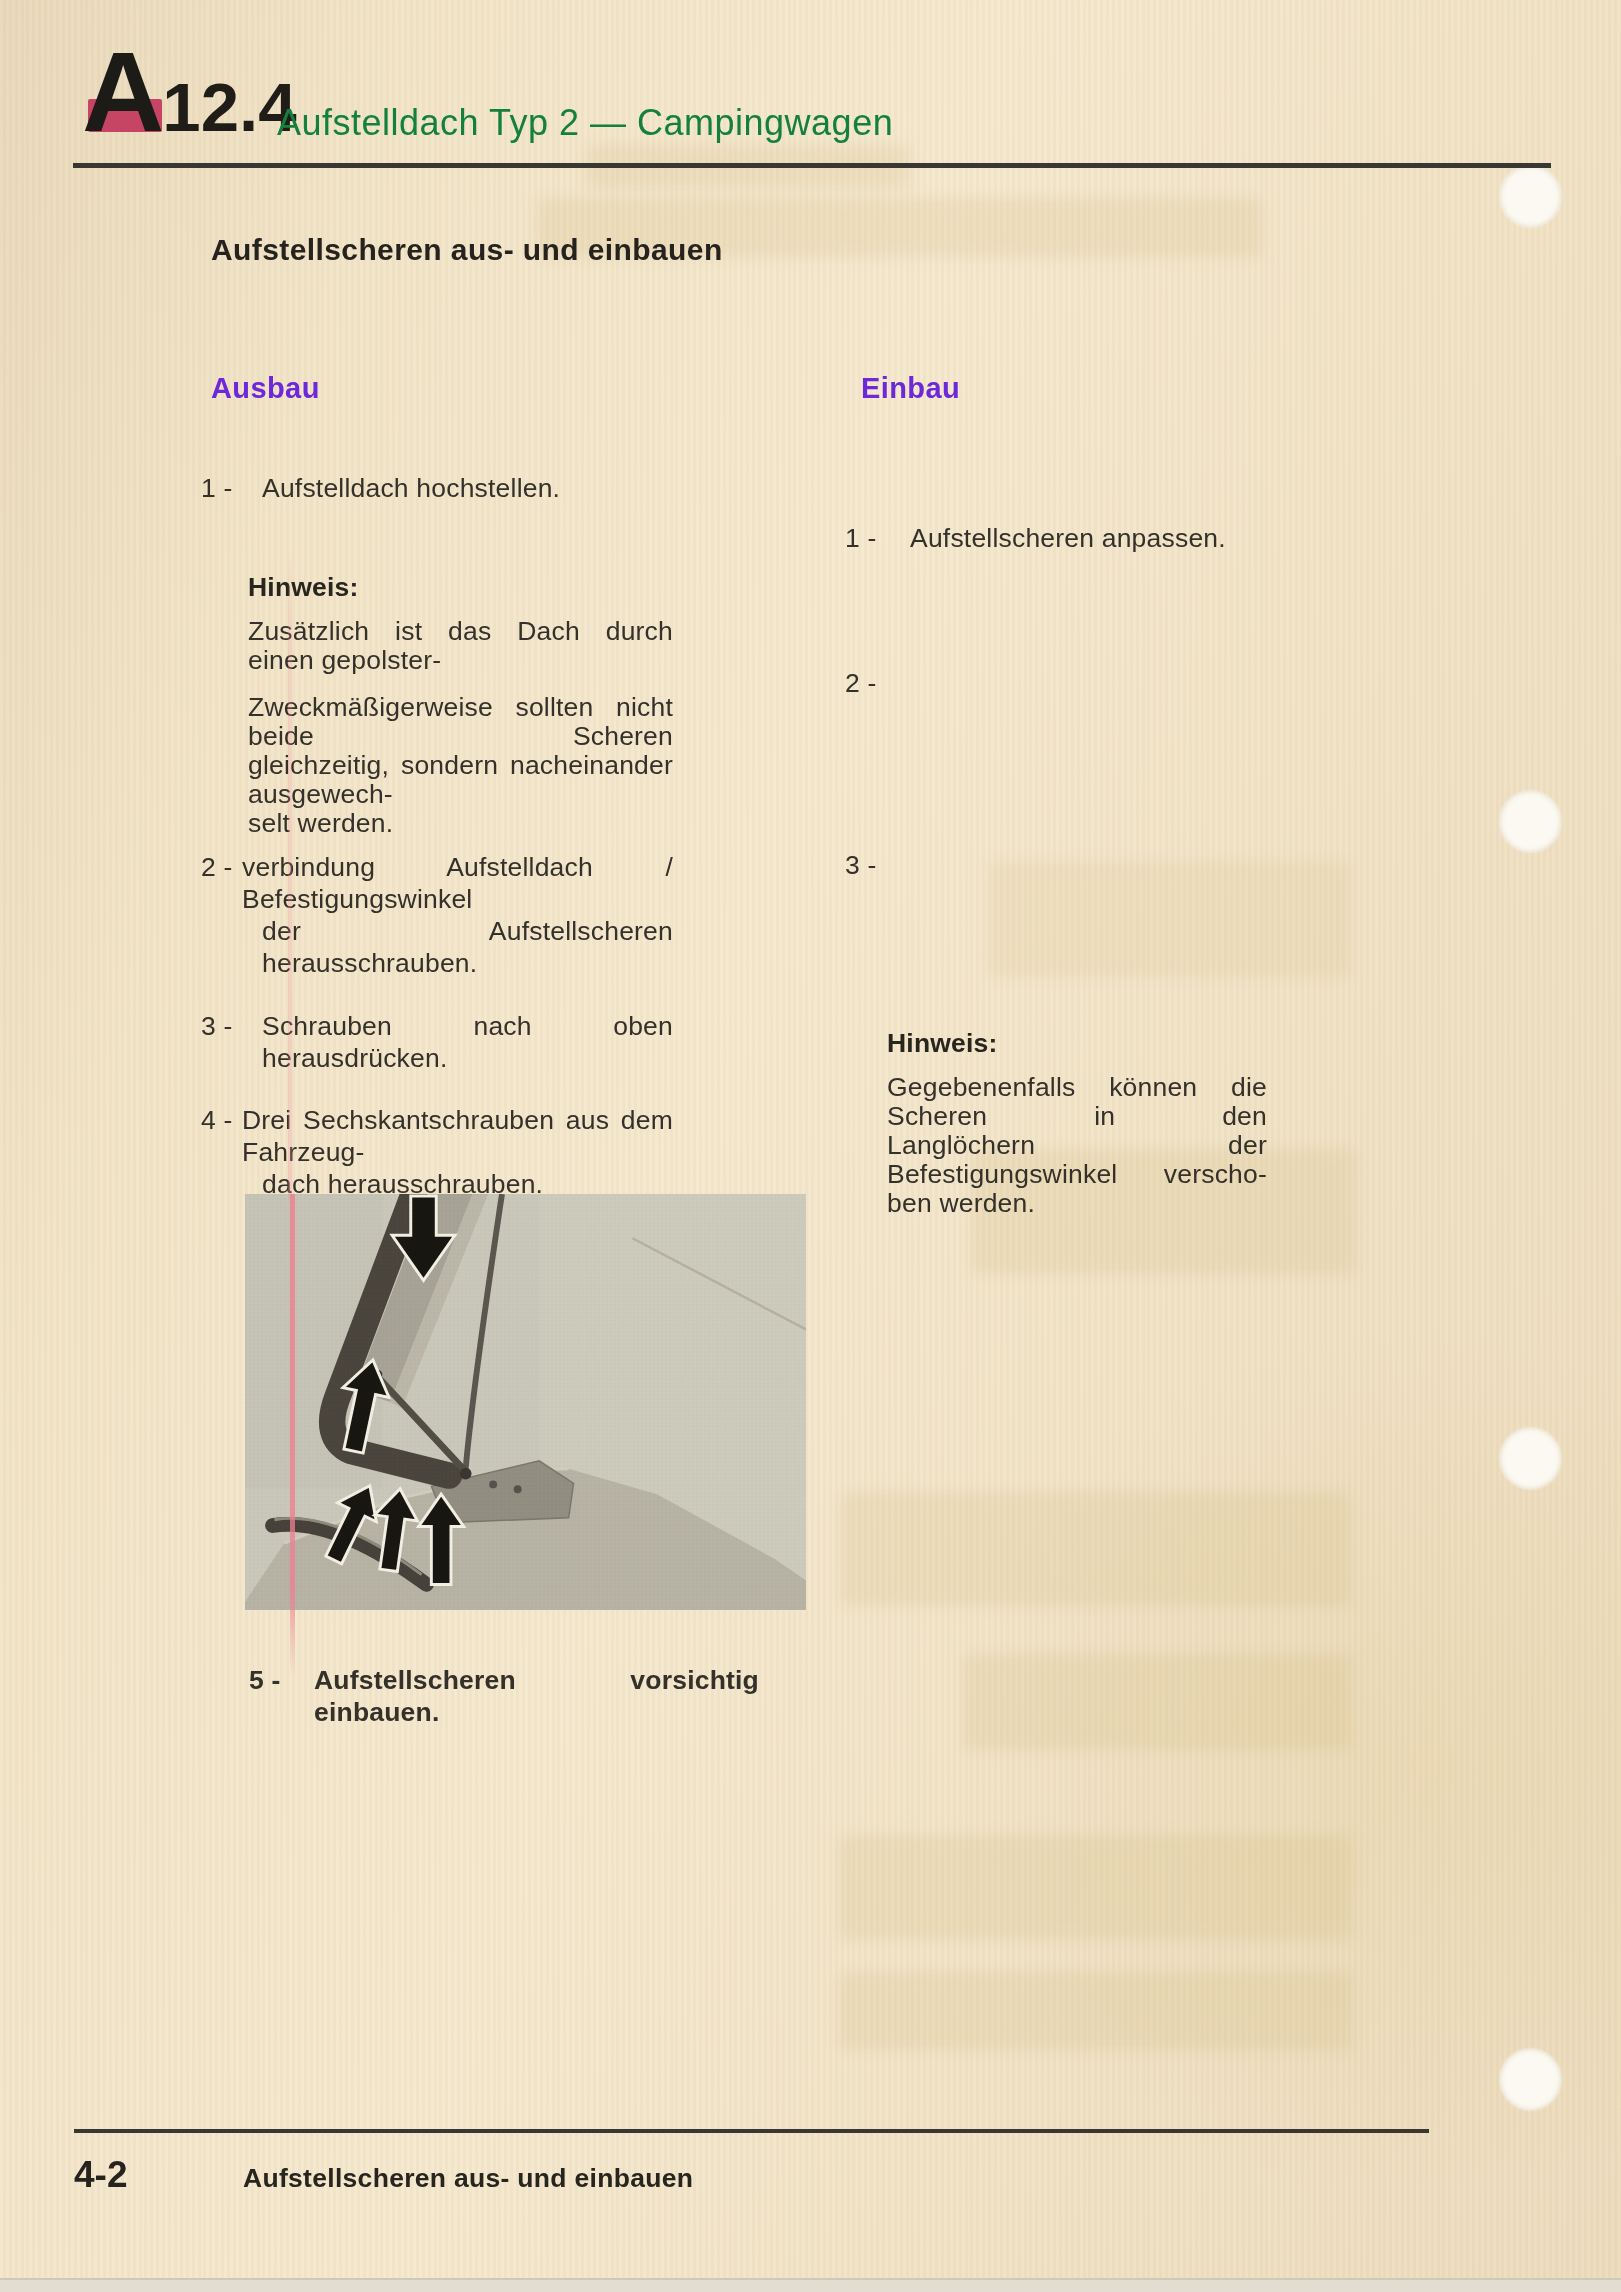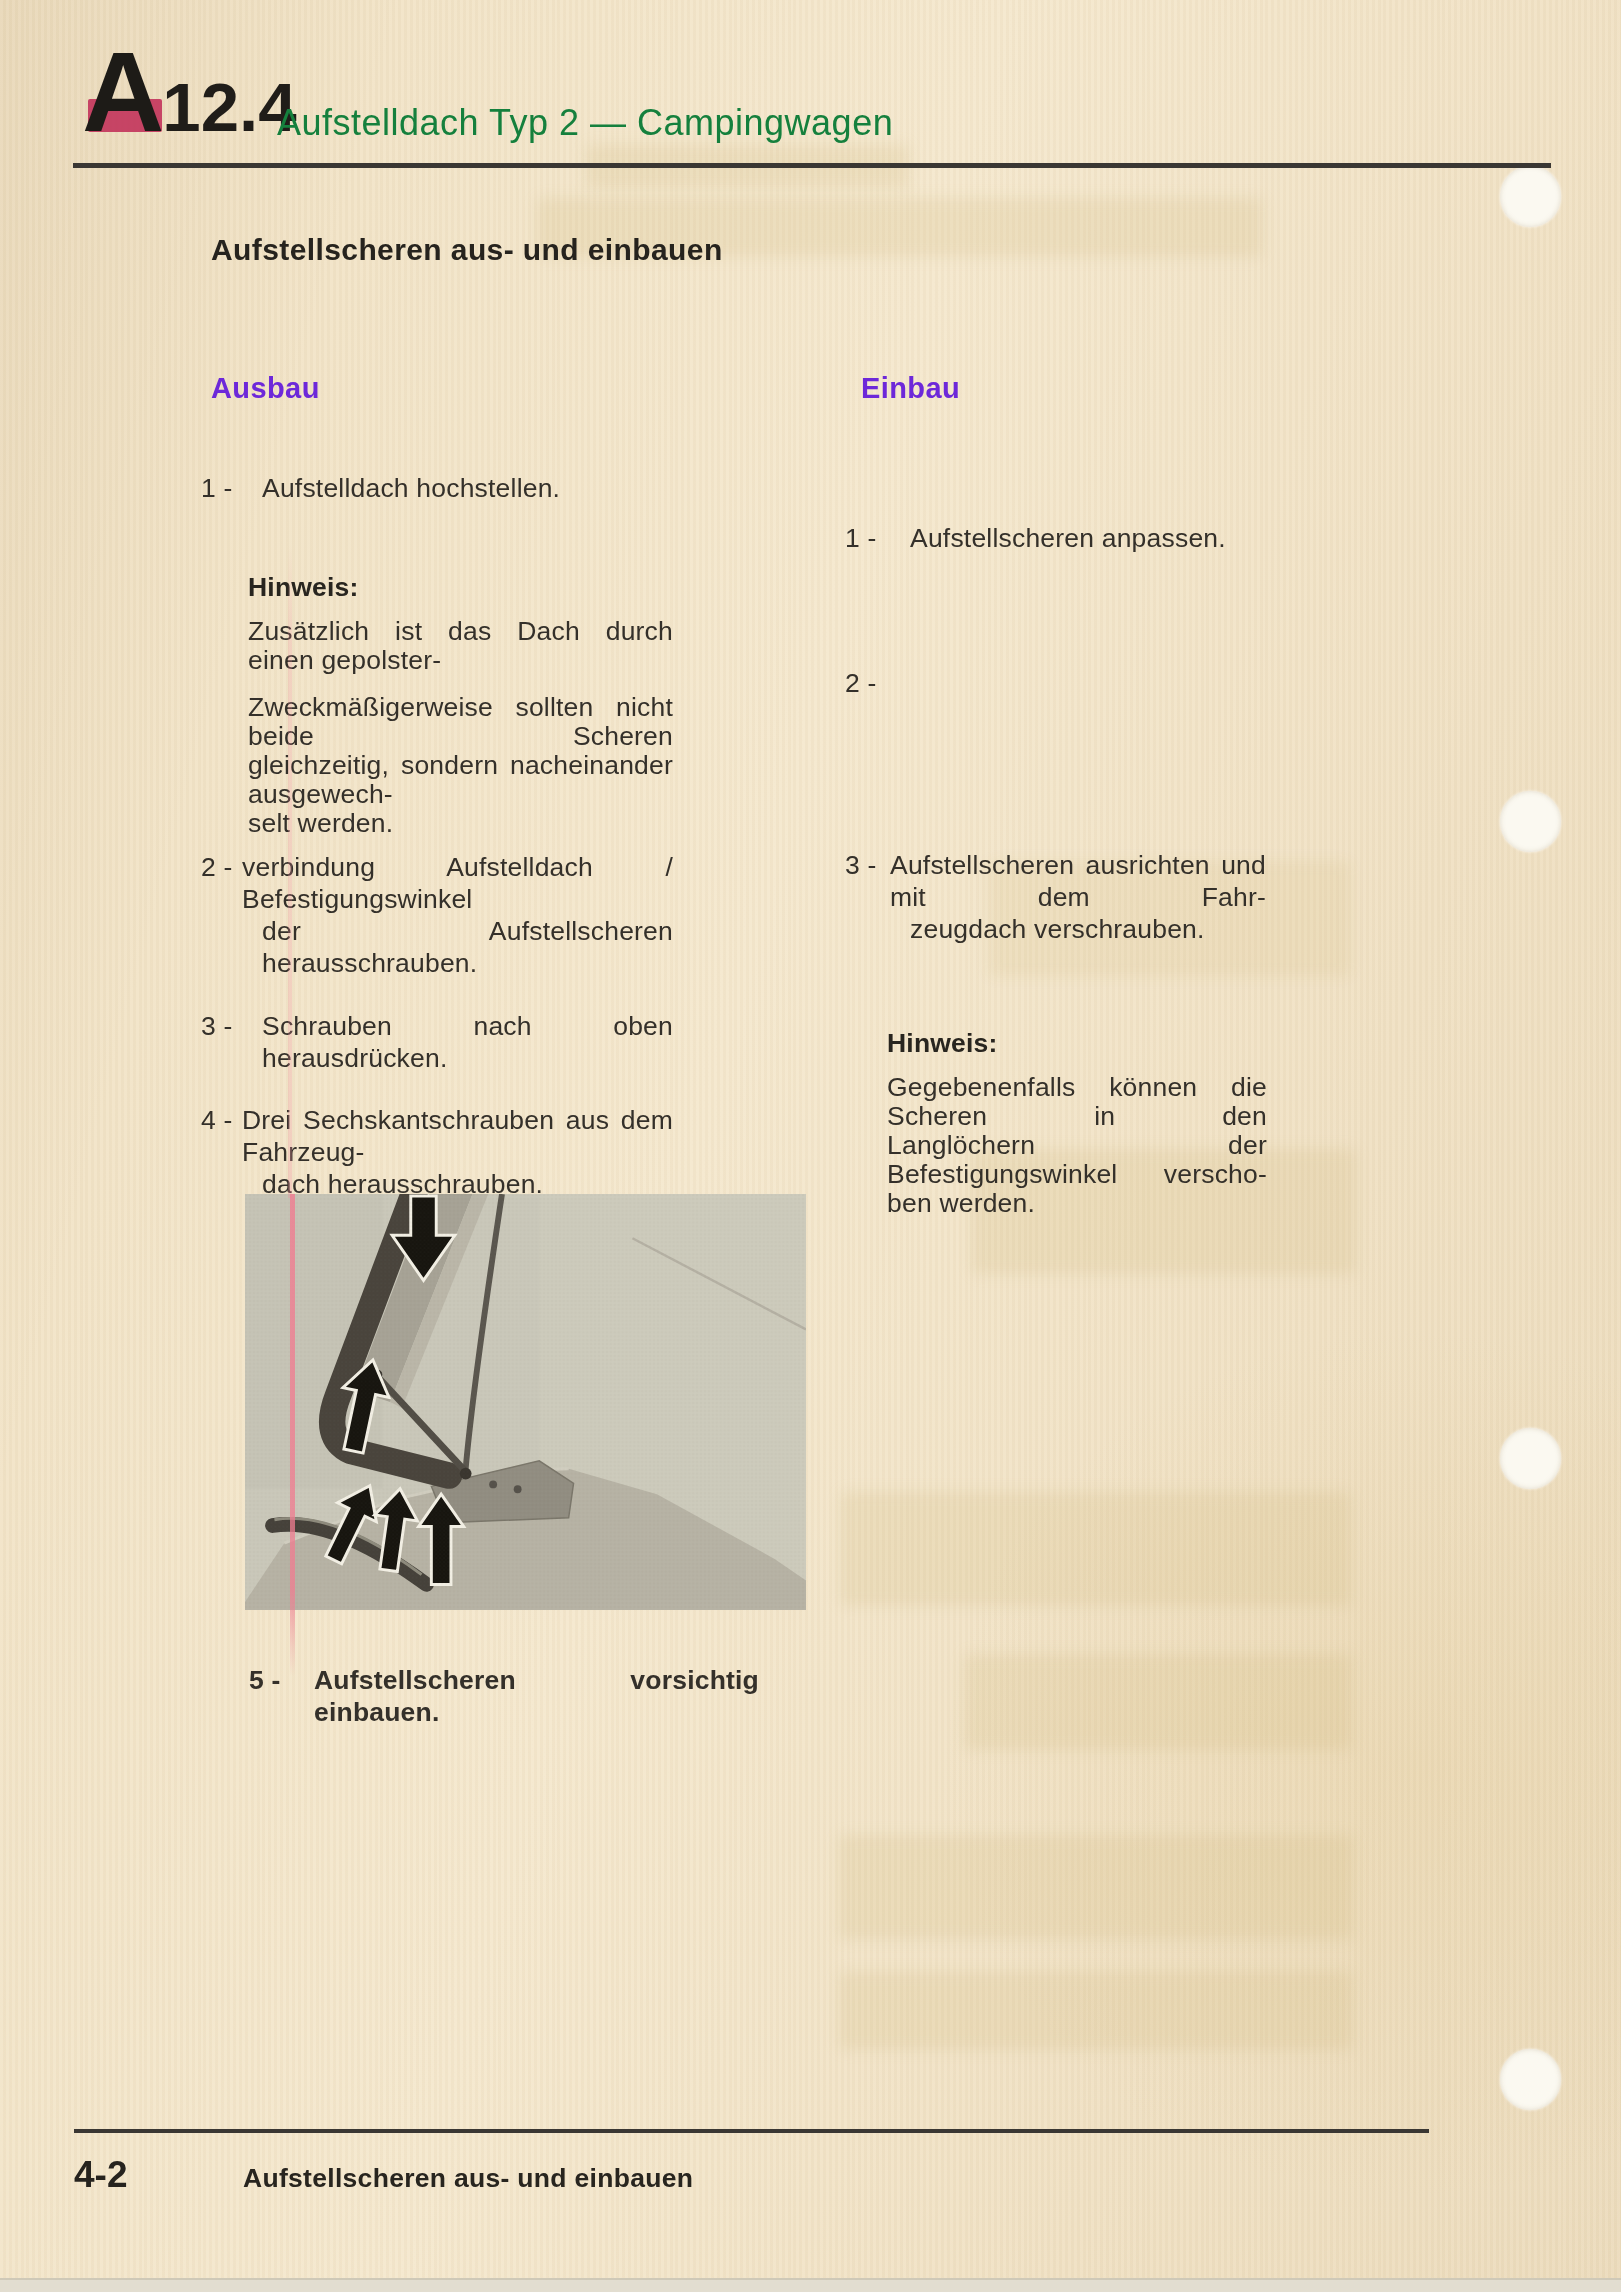--- a/index.html
+++ b/index.html
@@ -194,24 +194,20 @@
       <div class="sline">Aufstellscheren anpassen.</div>
     </div>
 </div>
 
 <div class="step right" style="top:667px;">
   <span class="num">2 -</span>
 </div>
 
 <div class="step right" style="top:849px;">
   <span class="num">3 -</span>
-  <div class="body">
-    <div class="sline">Aufstellscheren ausrichten und mit dem Fahr-</div>
-    <div class="sline">zeugdach verschrauben.</div>
-  </div>
 </div>
 
 <div class="hinweis" style="left:887px; top:1029px; width:380px;">
   <div class="h-head">Hinweis:</div>
   <div class="h-para">
     <div class="hline">Gegebenenfalls können die Scheren in den</div>
     <div class="hline">Langlöchern der Befestigungswinkel verscho-</div>
     <div class="hline">ben werden.</div>
   </div>
 </div>

